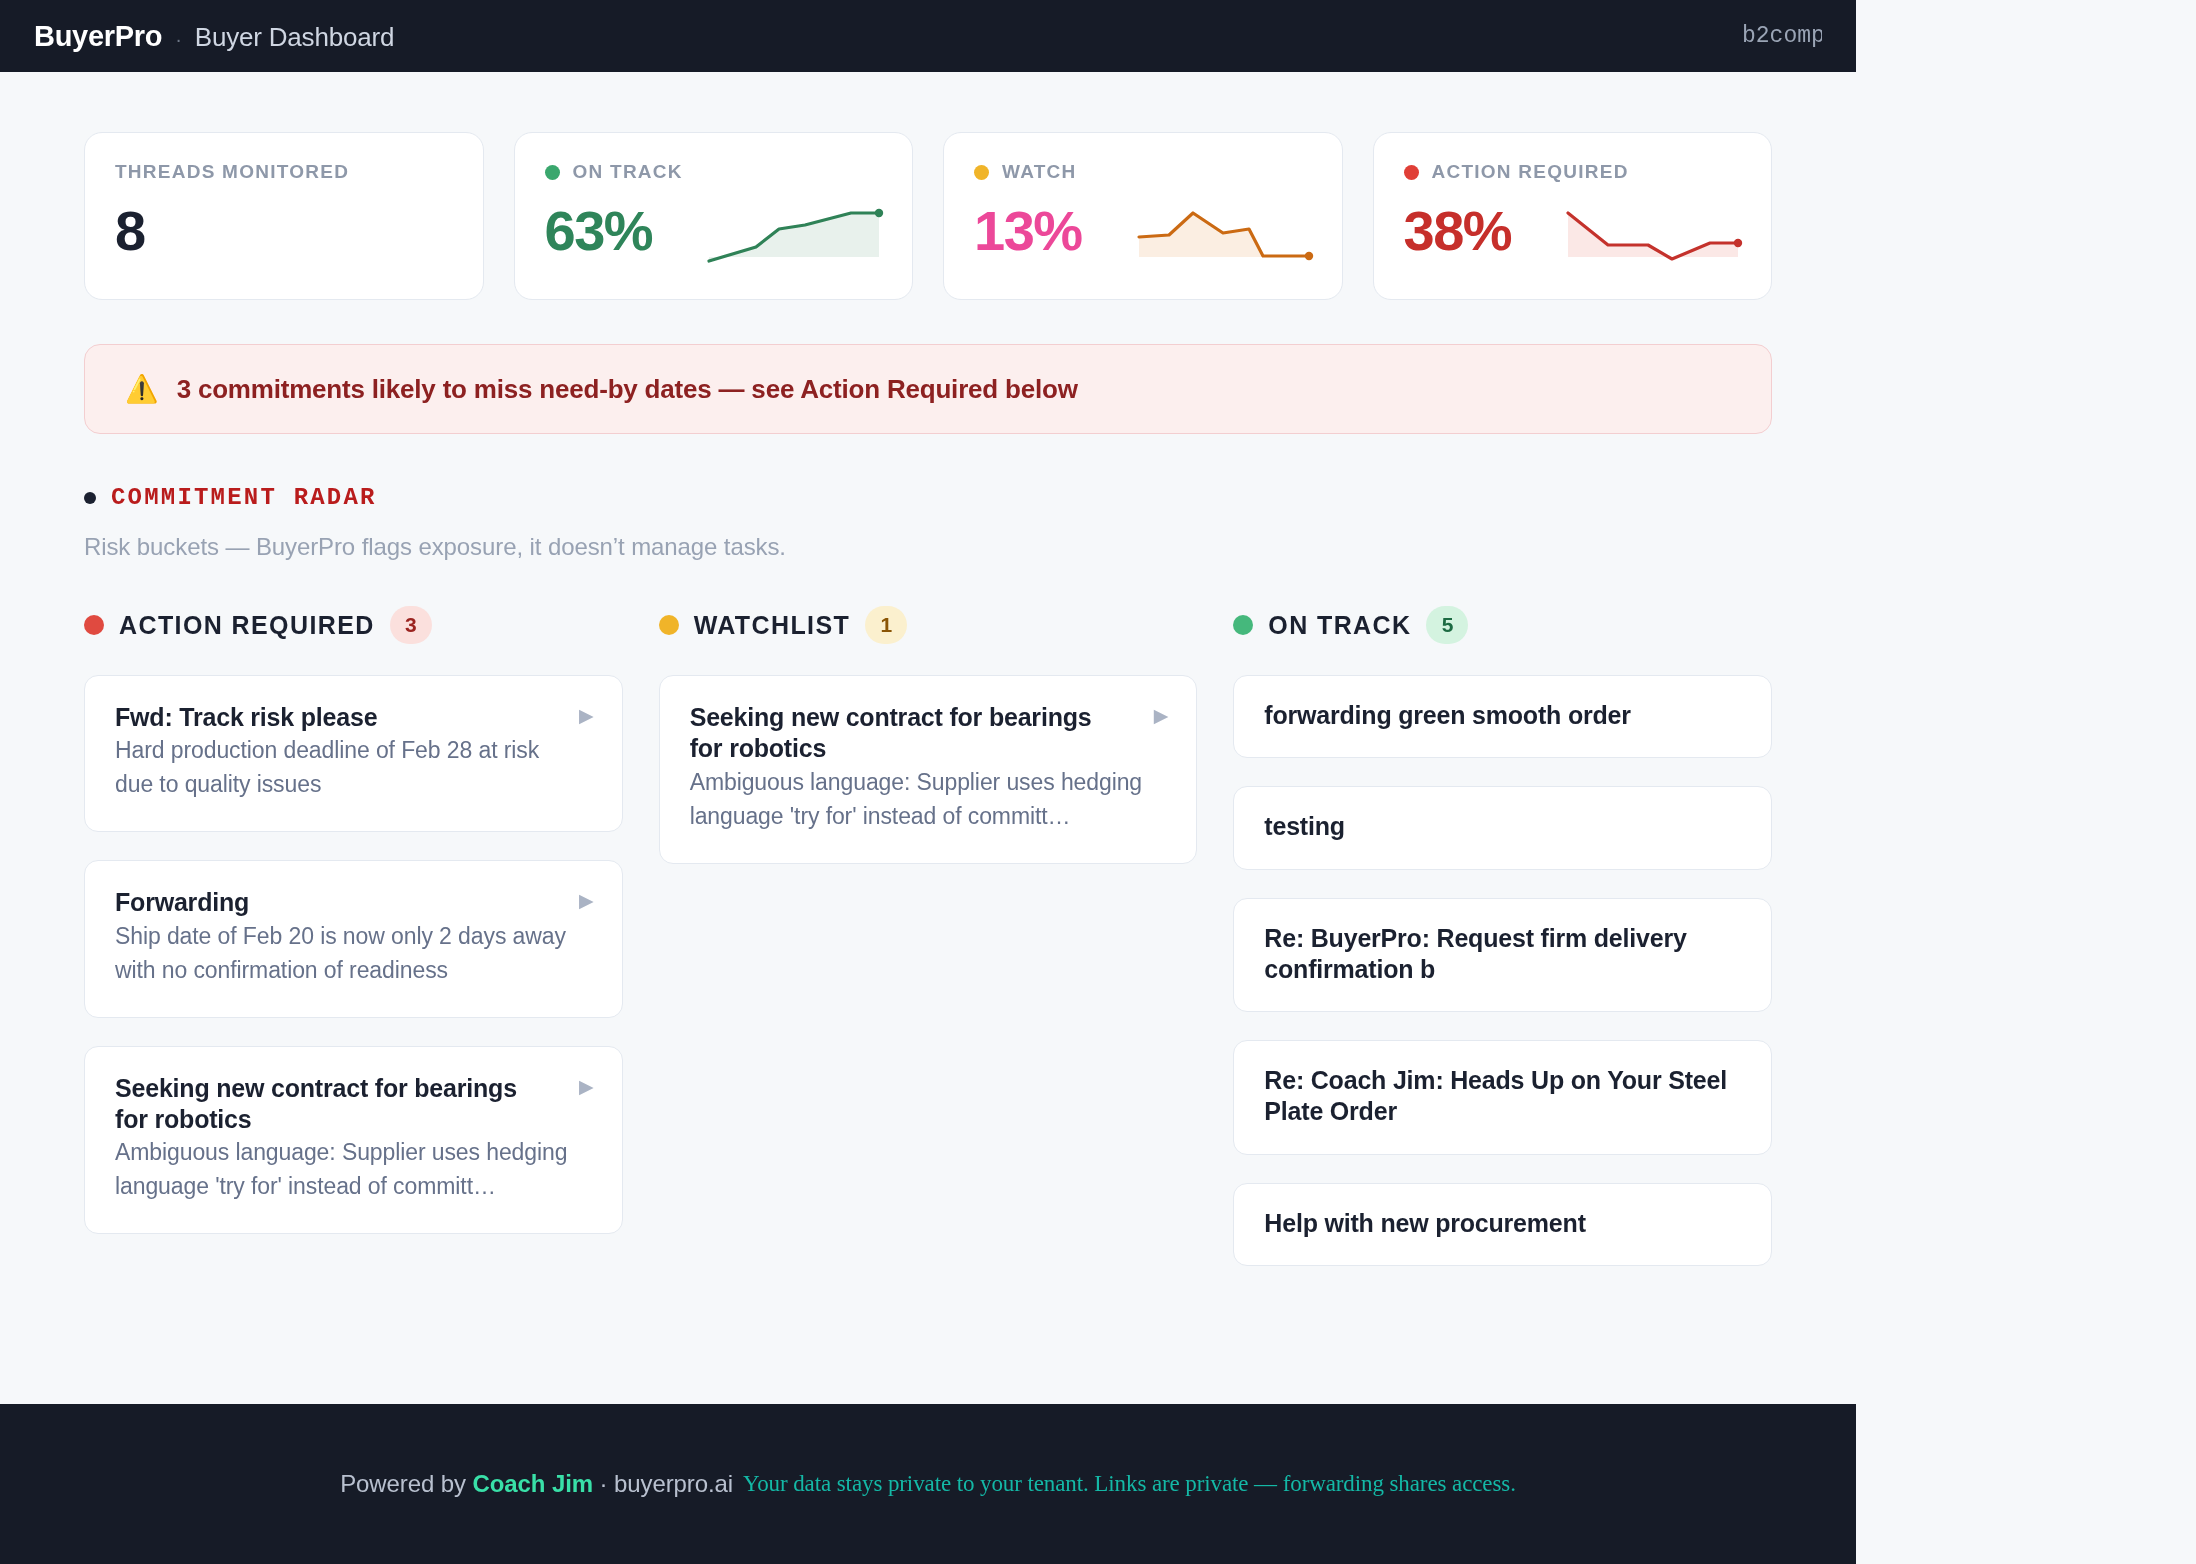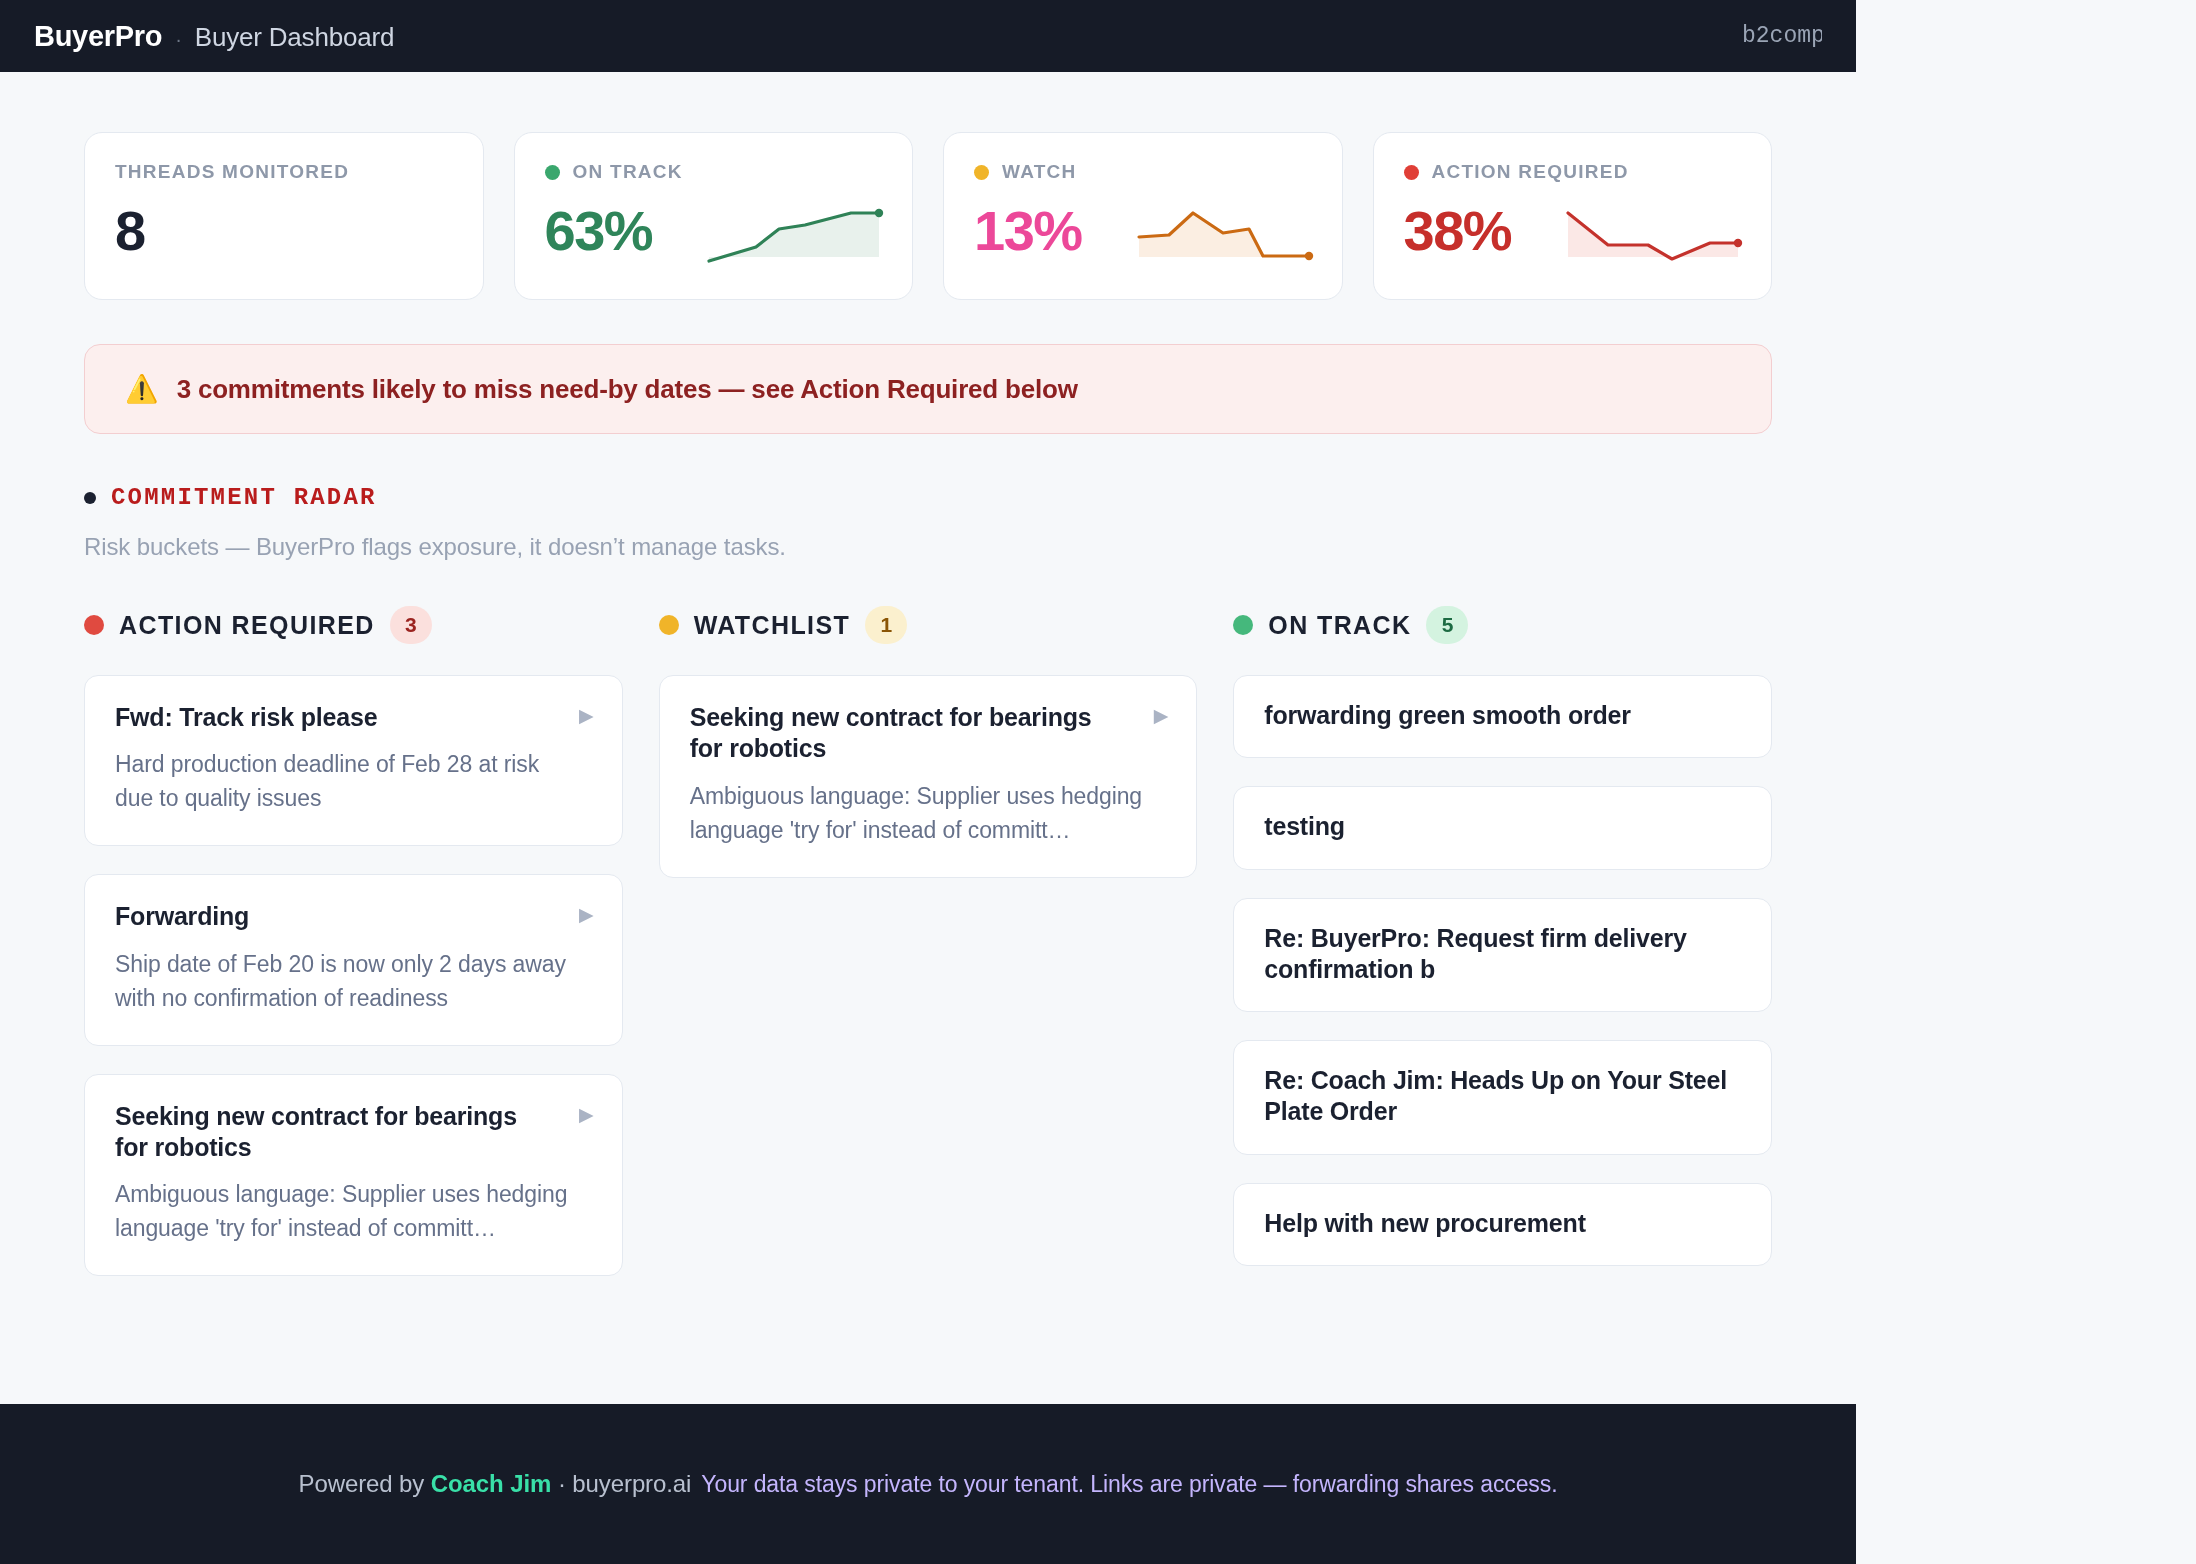--- a/index.html
+++ b/index.html
@@ -193,21 +193,20 @@
   .thread-title {
     font-size: 25px;
     font-weight: 700;
     color: #1b2130;
     letter-spacing: -0.2px;
     line-height: 1.25;
     padding-right: 44px;
   }
   .thread-title.plain { font-weight: 600; padding-right: 0; }
   .thread-desc {
-    margin-top: 14px;
     font-size: 23px;
     line-height: 1.48;
     color: #66718a;
     letter-spacing: -0.1px;
     padding-right: 20px;
   }
   .thread-arrow {
     position: absolute;
     right: 28px;
     top: 30px;
@@ -221,21 +220,21 @@
     flex: 0 0 160px;
     background: #161b27;
     display: flex;
     flex-direction: row;
     align-items: center;
     justify-content: center;
     gap: 10px;
   }
   .footer-line1 { font-size: 24px; color: #b8c0cf; letter-spacing: -0.1px; }
   .footer-line1 b { color: #39e0a8; font-weight: 700; }
-  .footer-line2 { font-size: 23px; color: #c4b5fd; letter-spacing: -0.1px; }
+  .footer-line2 { font-size: 23px; color: #14b8a6; letter-spacing: -0.1px; font-family: Liberation Serif, serif; }
 </style>
 </head>
 <body>
 
 <div class="page">
 
   <div class="topbar">
     <div class="brand-wrap">
       <span class="brand">BuyerPro</span>
       <span class="brand-sep">·</span>

